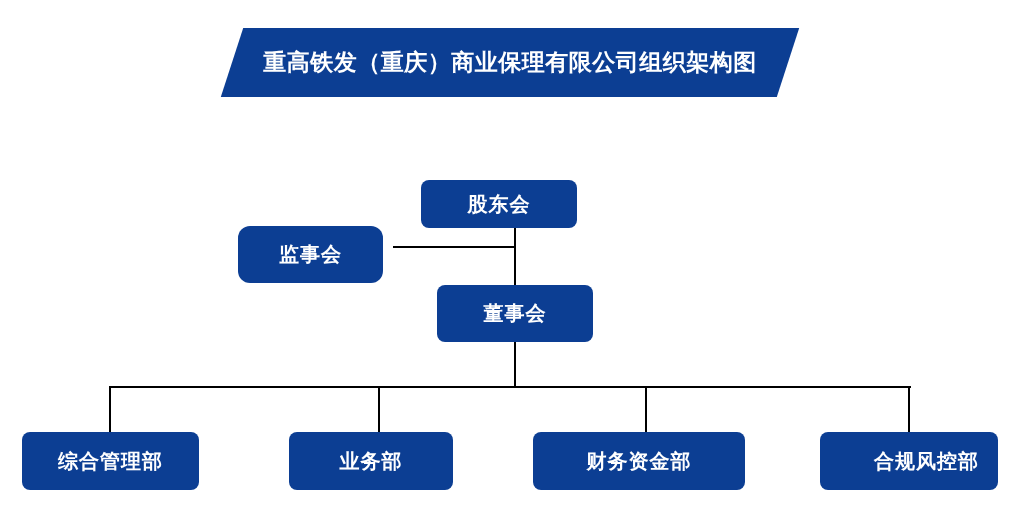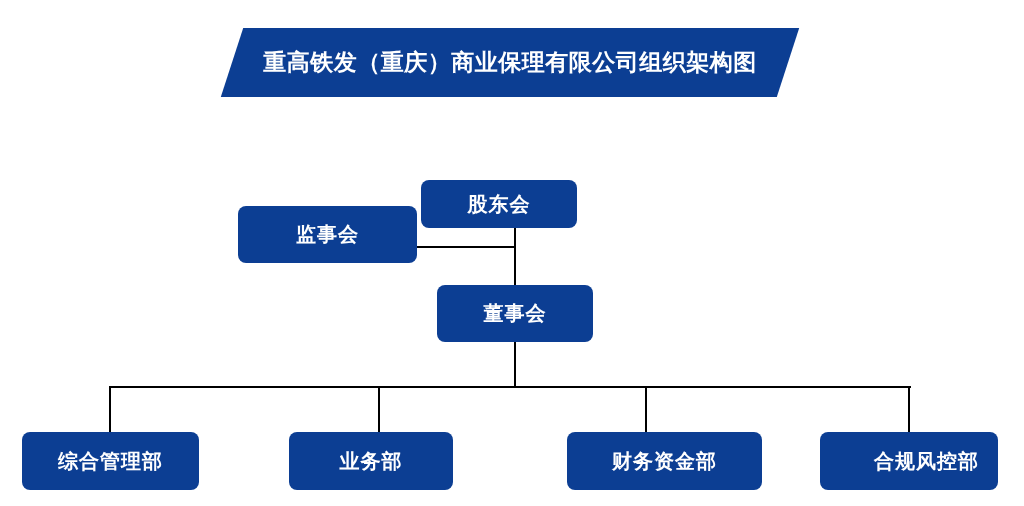--- a/index.html
+++ b/index.html
@@ -54,26 +54,26 @@
     color: var(--text-white);
     font-size: 20px;
     font-weight: bold;
     display: flex;
     align-items: center;
     justify-content: center;
     letter-spacing: 1px;
     white-space: nowrap;
   }
   .node-shareholders { left: 421px; top: 152px; width: 156px; height: 48px; margin-top: 28px; }
-  .node-supervisors  { left: 238px; top: 206px; width: 179px; height: 57px; }
+  .node-supervisors  { left: 238px; top: 226px; width: 145px; height: 57px; border-radius: 12px; }
   .node-board        { left: 437px; top: 285px; width: 156px; height: 57px; text-align: right; }
   .dept              { top: 432px;  height: 58px; }
   .dept-0 { left: 22px;  width: 177px; }
   .dept-1 { left: 289px; width: 164px; }
-  .dept-2 { left: 567px; width: 195px; }
+  .dept-2 { left: 533px; width: 212px; }
   .dept-3 { left: 820px; width: 178px; padding-left: 35px; }
 
   
   .line {
     position: absolute;
     background: var(--line-black);
   }
   .line.v { width: 2px; }
   .line.h { height: 2px; }
   .line-shareholders-board { left: 514px; top: 208px; height: 77px; }

